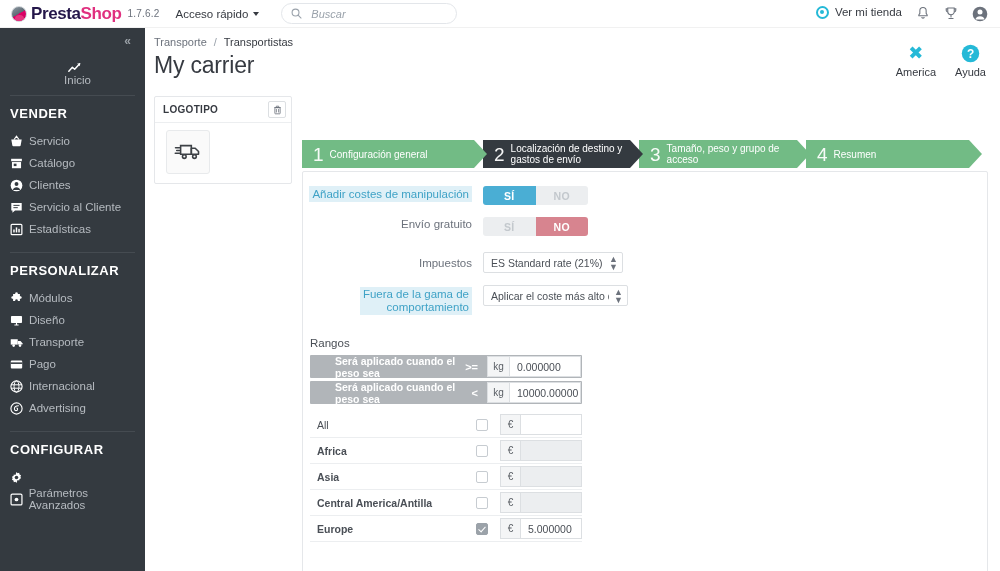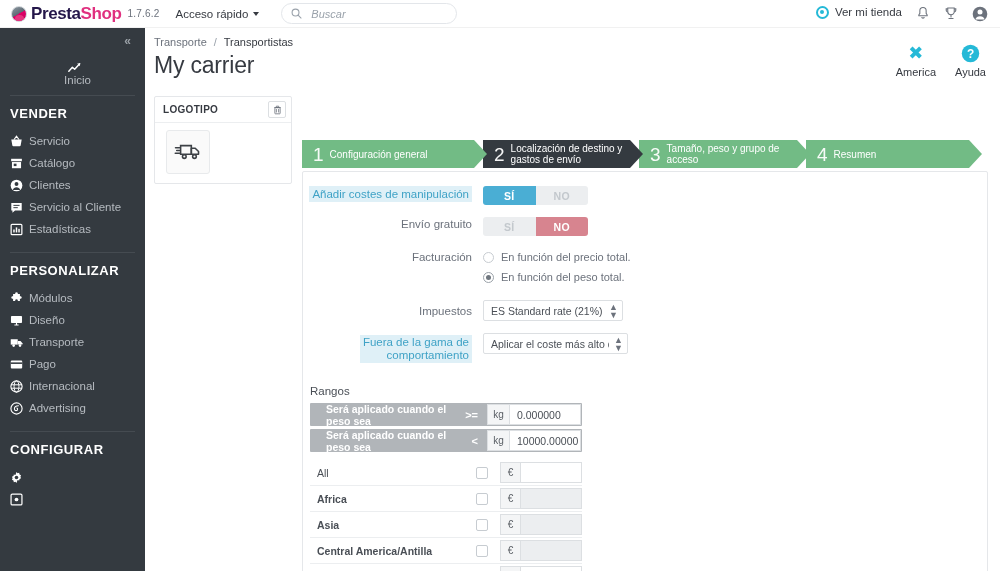--- a/index.html
+++ b/index.html
@@ -232,21 +232,21 @@
 
   
   .rangos-title { font-size: 11.5px; color: #4a4f56; margin: 22px 0 6px 7px; }
   .range-row {
     margin-left: 7px; width: 272px; height: 23px;
     background: #b1b5b9; display: flex; align-items: center;
     margin-bottom: 3px; border-radius: 1px;
   }
   .range-row .rl {
     flex: 1; font-size: 10.5px; font-weight: bold; color: #fff;
-    padding-left: 16px;
+    padding-left: 25px;
   }
   .range-row .op { font-size: 11px; font-weight: bold; color: #fff; padding-right: 9px; }
   .range-row .unit {
     width: 22px; height: 21px; background: #f4f5f6;
     border: 1px solid #dcdfe2; border-right: 0;
     display: flex; align-items: center; justify-content: center;
     font-size: 10px; color: #5b6views; color: #5b6066;
   }
   .range-row .val {
     width: 72px; height: 21px; background: #fff;
@@ -493,20 +493,21 @@
     </span>
   </div>
 
   <div class="nav-item">
     <span class="ic">
       <svg width="13" height="13" viewBox="0 0 16 16">
           <rect x="1.3" y="1.3" width="13.4" height="13.4" rx="1.6" fill="none" stroke="#fff" stroke-width="1.5"></rect>
           <circle cx="8" cy="8" r="2.3" fill="#fff"></circle>
         </svg>
     </span>
+    <span>Parámetros Avanzados</span>
   </div>
 </div>
 
 <div class="page">
 
   <div class="breadcrumb">
     <span>Transporte</span>
     <span class="sep">/</span>
     <span class="cur">Transportistas</span>
   </div>
@@ -587,33 +588,20 @@
     </div>
 
     <div class="form-row" style="margin-top:12px;">
       <div class="f-label">Envío gratuito</div>
       <div class="toggle">
         <div class="half off">SÍ</div>
         <div class="half on-red">NO</div>
       </div>
     </div>
 
-    <div class="form-row" style="margin-top:14px;">
-      <div class="f-label">Facturación</div>
-      <div>
-        <div class="radio-line">
-          <span class="rd"></span>
-          <span>En función del precio total.</span>
-        </div>
-        <div class="radio-line">
-          <span class="rd on"></span>
-          <span>En función del peso total.</span>
-        </div>
-      </div>
-    </div>
 
     <div class="form-row" style="margin-top:16px;">
       <div class="f-label" style="padding-top:4px;">Impuestos</div>
       <div class="sel w1">
         <span class="v">ES Standard rate (21%)</span>
         <span class="ar">▲<br>▼</span>
       </div>
     </div>
 
     <div class="form-row" style="margin-top:12px;">

